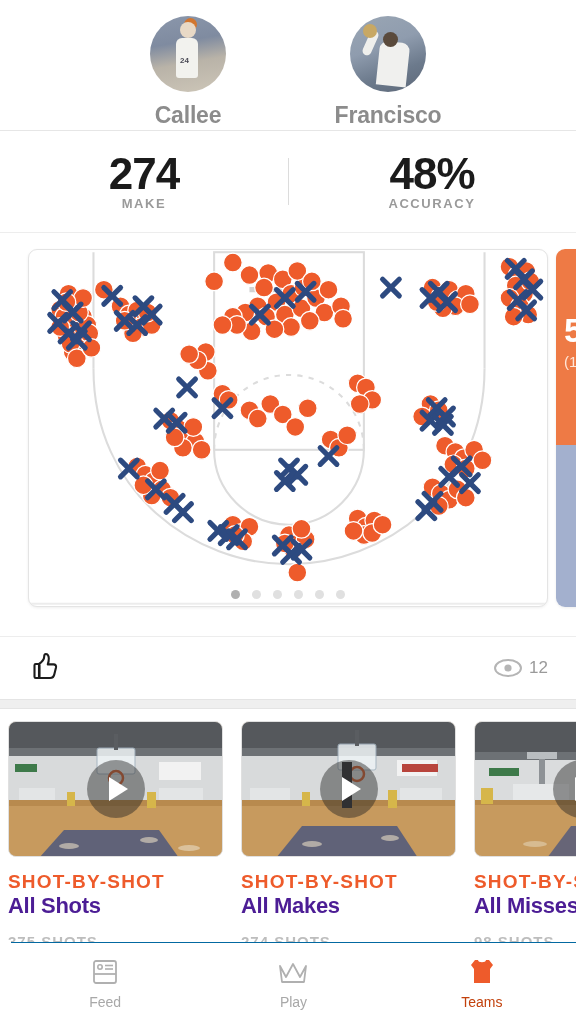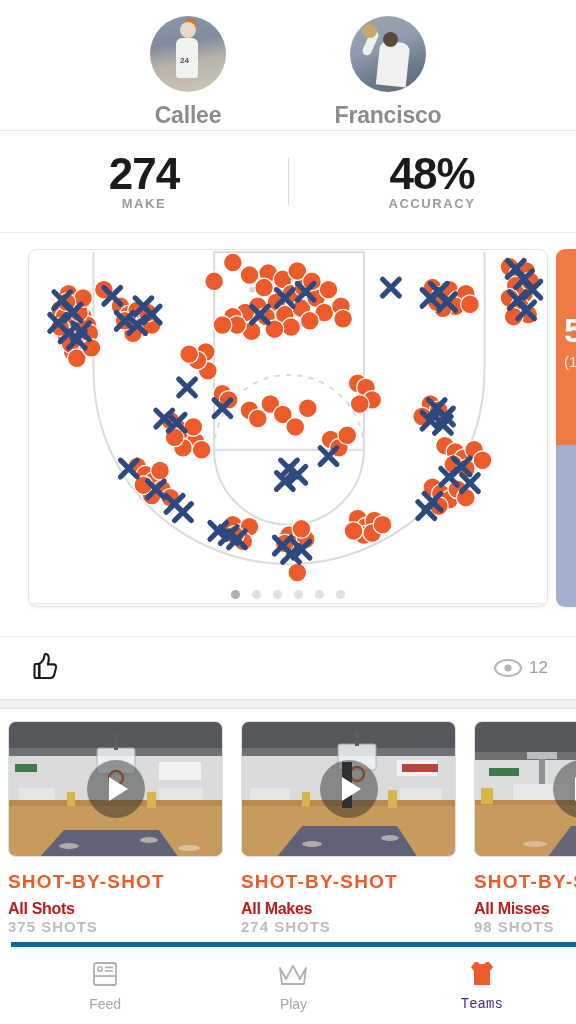--- a/index.html
+++ b/index.html
@@ -80,28 +80,28 @@
 
   
   .video-row { flex:1 1 auto; position:relative; overflow:hidden; padding-top:12px; }
   .video-track { display:flex; gap:18px; padding-left:8px; }
   .video-card { width:215px; flex:0 0 auto; }
   .thumb { width:215px; height:136px; border-radius:8px; overflow:hidden; position:relative; border:1px solid #e0e0e0; background:#caa87c; }
   .thumb svg { display:block; }
   .play-btn { position:absolute; left:50%; top:50%; transform:translate(-50%,-50%); width:58px; height:58px; border-radius:50%; background:rgba(35,35,35,0.45); display:flex; align-items:center; justify-content:center; }
   .play-tri { width:0; height:0; border-left:19px solid #fff; border-top:12px solid transparent; border-bottom:12px solid transparent; margin-left:5px; }
   .v-kicker { margin-top:14px; font-size:19px; font-weight:bold; letter-spacing:1.2px; color:#ee5b2b; }
-  .v-title { margin-top:7px; font-size:16px; font-weight:bold; color:#b91c1c; letter-spacing:-0.3px; }
-  .v-count { margin-top:0; font-size:15px; font-weight:bold; letter-spacing:1px; color:#bdbdbd; }
-
-  
-  .bottom-nav { height:82px; flex:0 0 auto; display:flex; border-top:5px solid #0369a1; background:#fff;margin-left:11px; }
+  .v-title { font-size:22px; font-weight:bold; color:#4c1d95; letter-spacing:-0.3px; }
+  .v-count { margin-top:14px; font-size:15px; font-weight:bold; letter-spacing:1px; color:#bdbdbd; }
+
+  
+  .bottom-nav { height:82px; flex:0 0 auto; display:flex; border-top:1px solid #0369a1; background:#fff;margin-left:11px; }
   .nav-item { flex:1; display:flex; flex-direction:column; align-items:center; justify-content:center; gap:8px; }
   .nav-label { font-size:14px; color:#a8a8a8; }
-  .nav-item.active .nav-label { color:#4c1d95;font-family:Liberation Mono, monospace; }
+  .nav-item.active .nav-label { color:#c2410c; }
 </style>
 </head>
 <body>
 
 <div class="app">
 
   <div class="player-tabs">
 
     <div class="player-tab">
       <div class="avatar av-callee">

